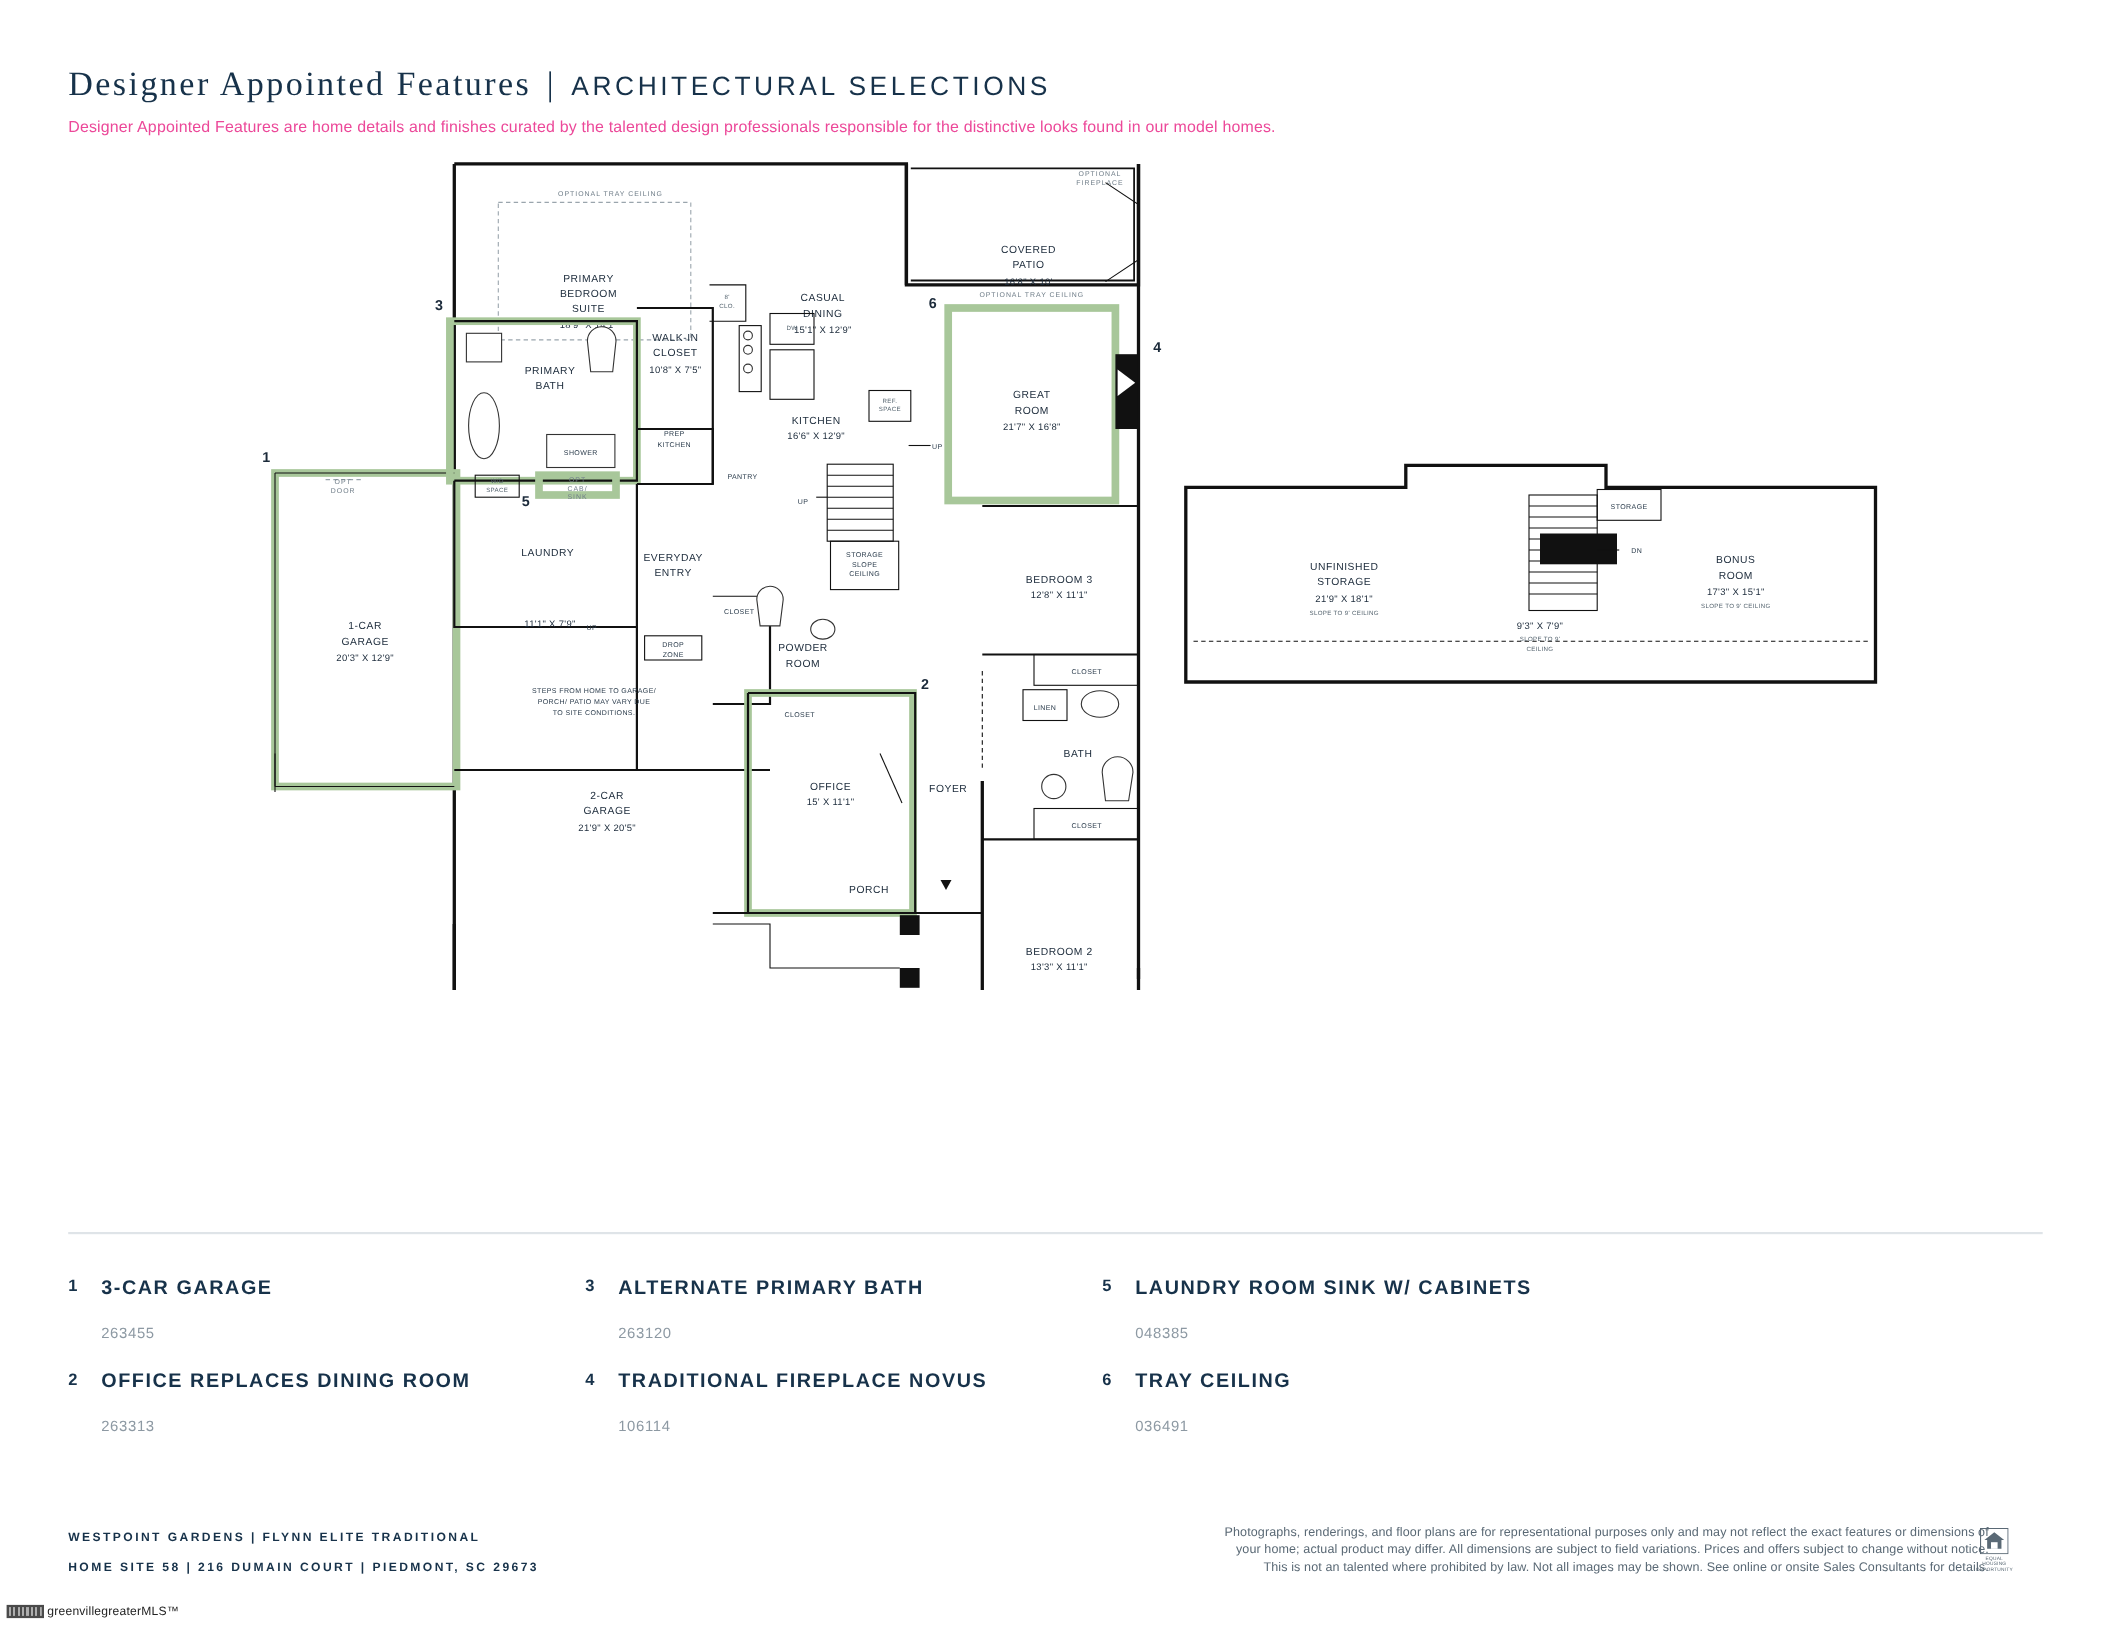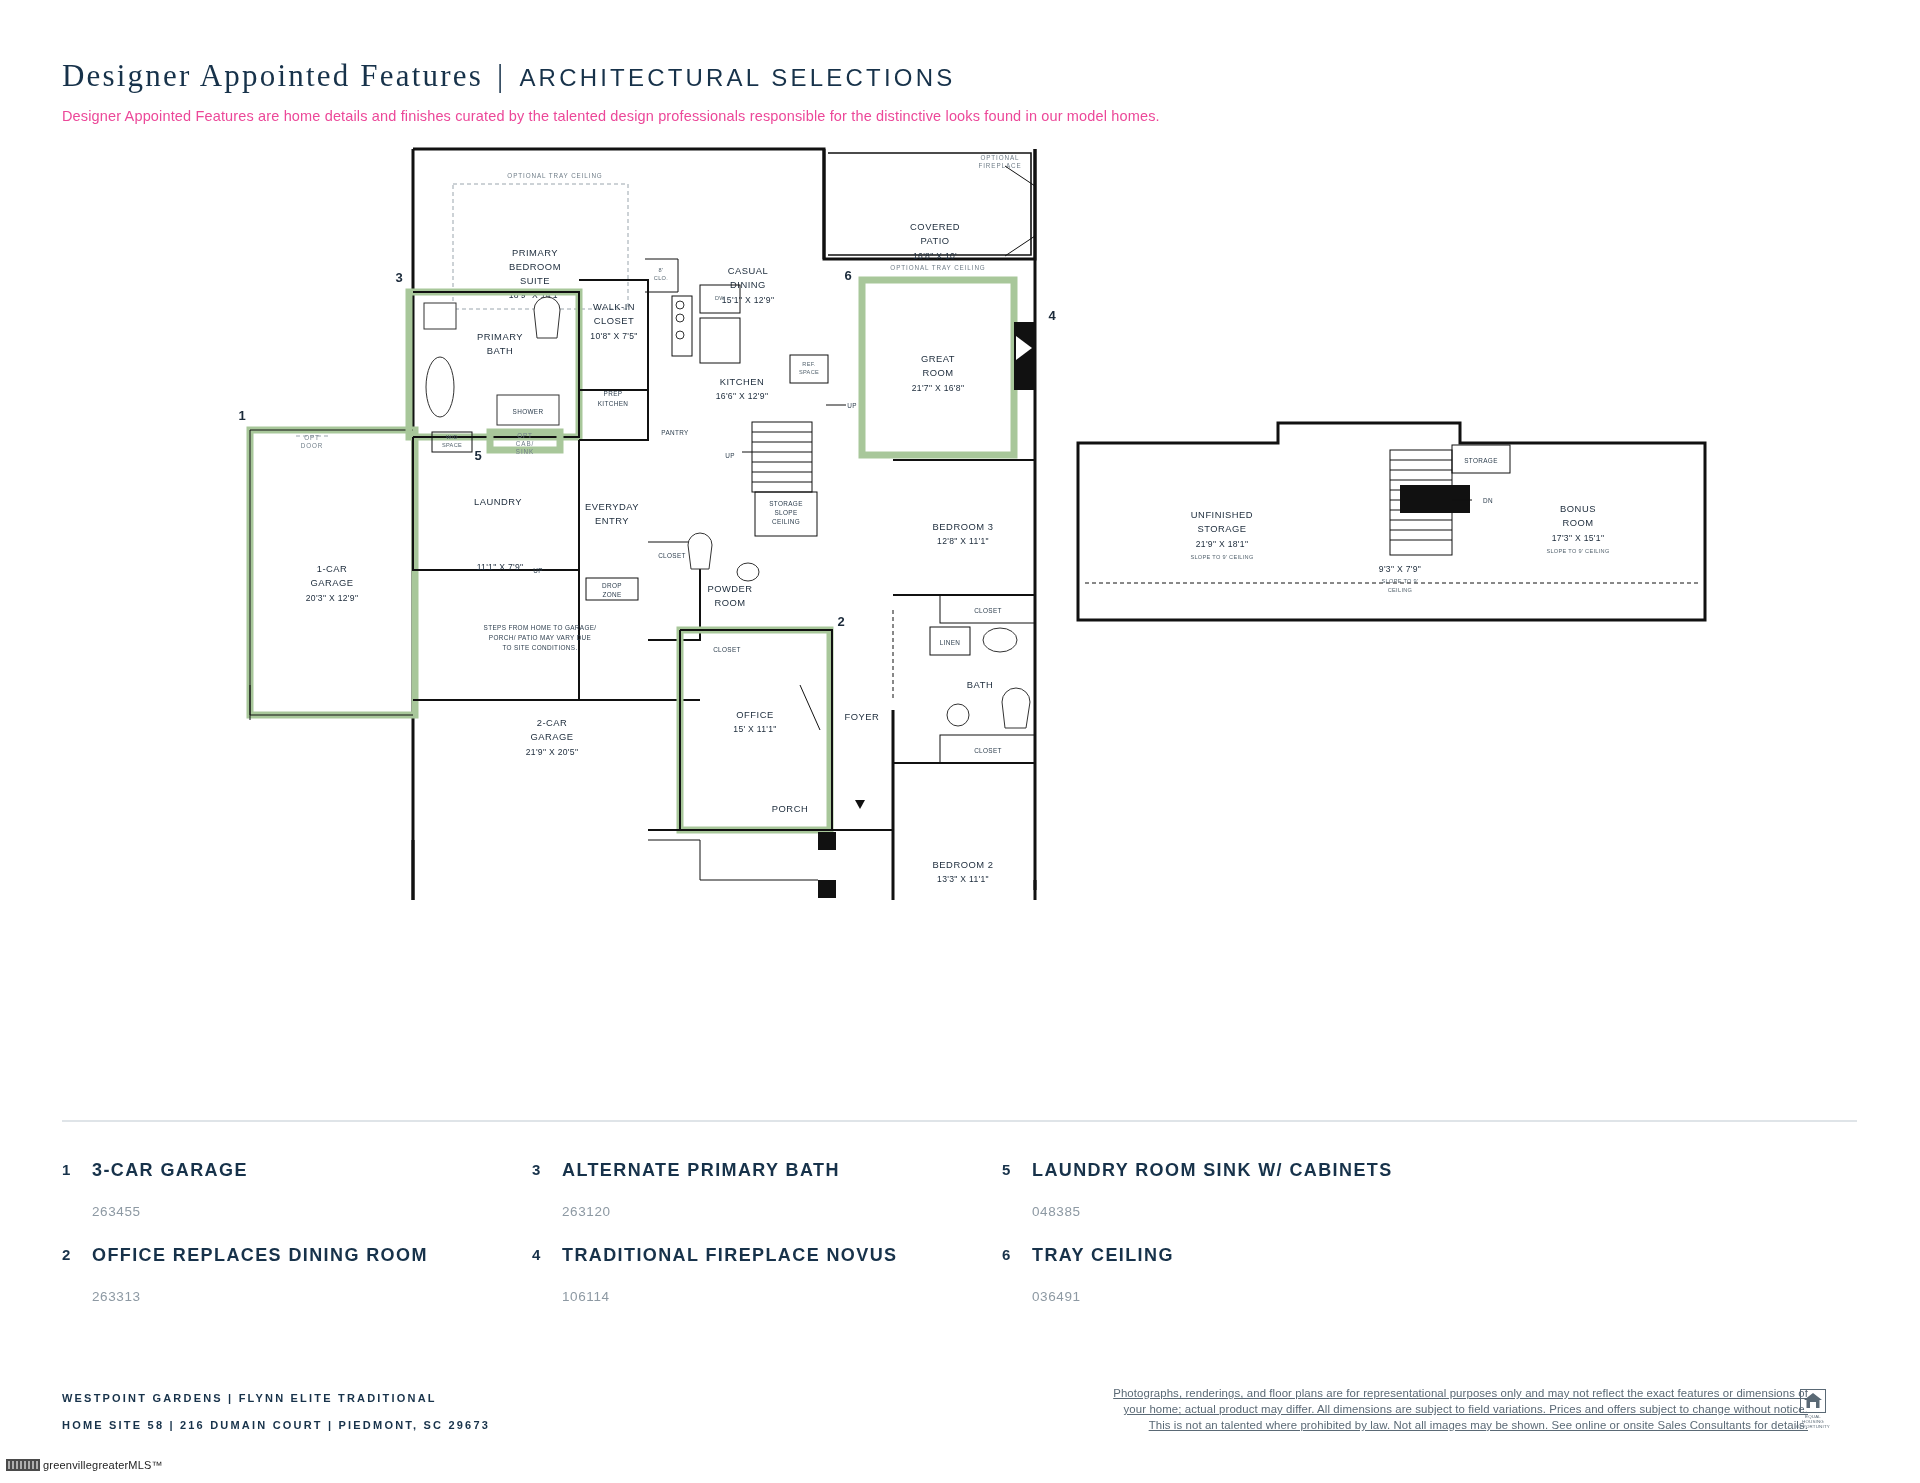--- a/index.html
+++ b/index.html
@@ -61,21 +61,21 @@
   
   .footer { position:absolute; left:0; top:1385px; width:1920px; height:98px; }
   .footer-left {
     position:absolute; left:62px; top:0; font-size:11px; font-weight:700;
     letter-spacing:2.2px; color:#17324a; line-height:27px;
   }
   .footer-right {
     position:absolute; right:70px; top:0; width:860px; text-align:right;
     font-size:11.4px; color:#5a6975; line-height:16px; letter-spacing:.1px;
   }
-  .footer-right .disclaimer-block { padding-right:42px;text-decoration:underline; }
+  .footer-right .disclaimer-block { padding-right:42px; }
   .eho {
     position:absolute; right:20px; top:4px; width:34px; height:40px;
     display:flex; flex-direction:column; align-items:center; justify-content:flex-start;
   }
   .eho .eho-caption { font-size:4.4px; color:#5a6975; letter-spacing:.2px; margin-top:1px; text-align:center; line-height:5px;}
   .mls {
     position:absolute; left:6px; top:1459px; display:flex; align-items:center; gap:3px;
     font-size:11px; color:#333; font-family:"Liberation Sans", sans-serif;
   }
   .mls .mls-mark {

